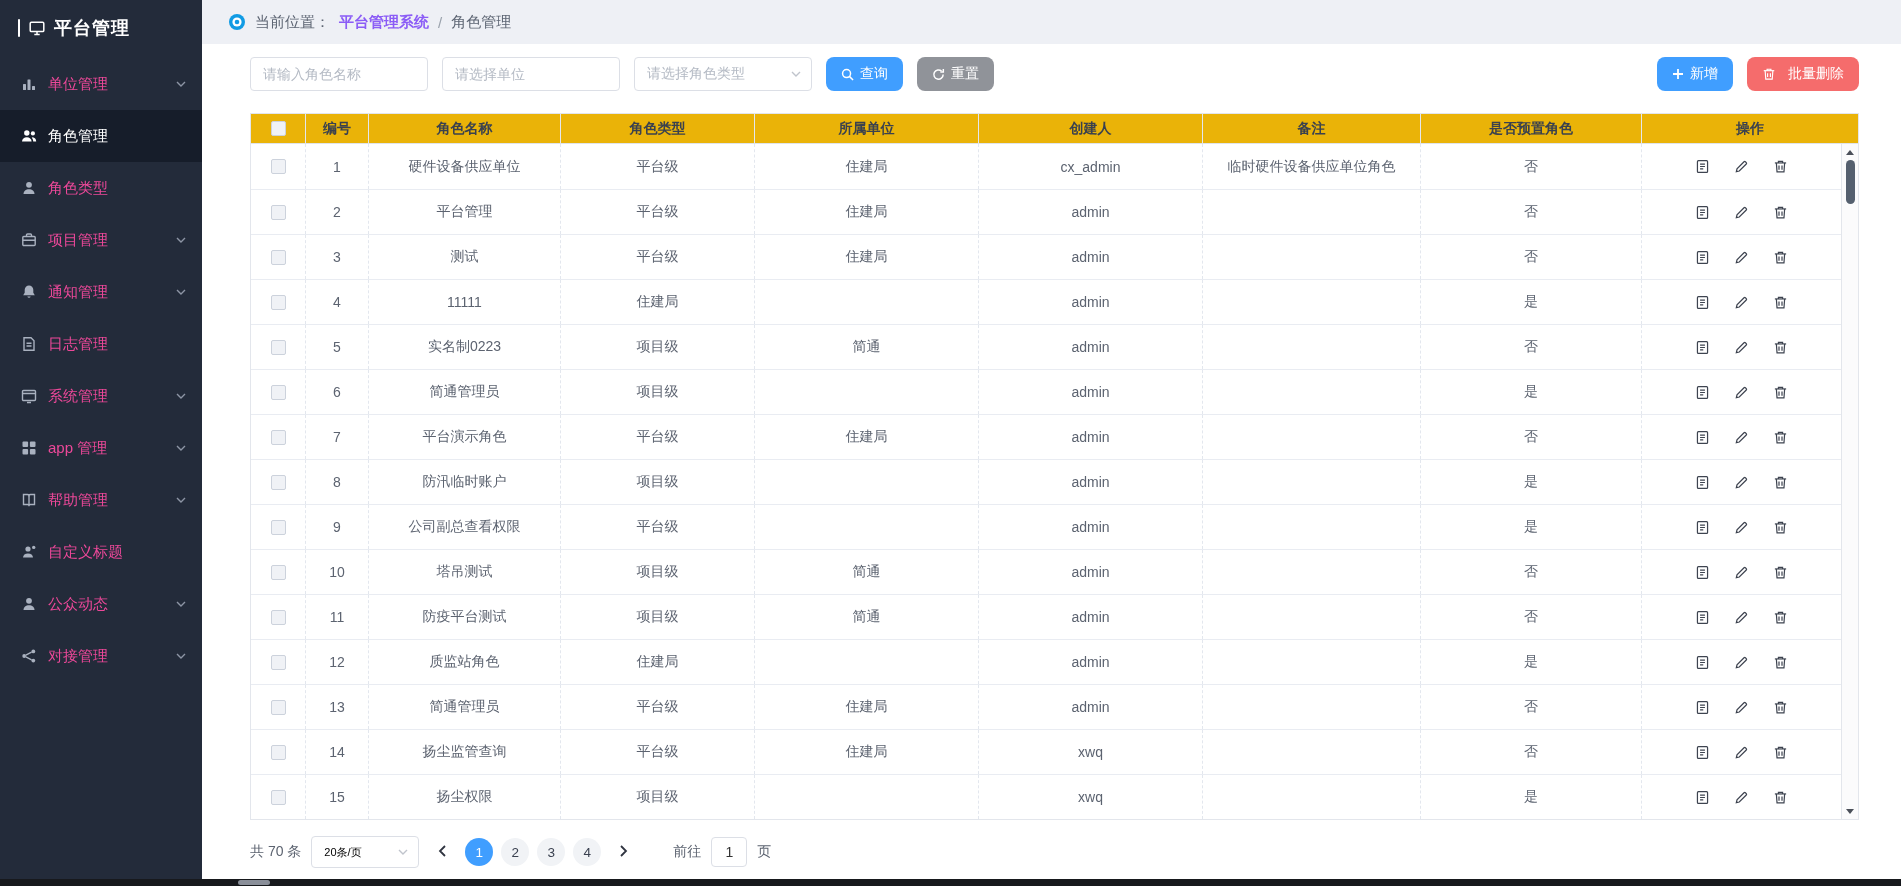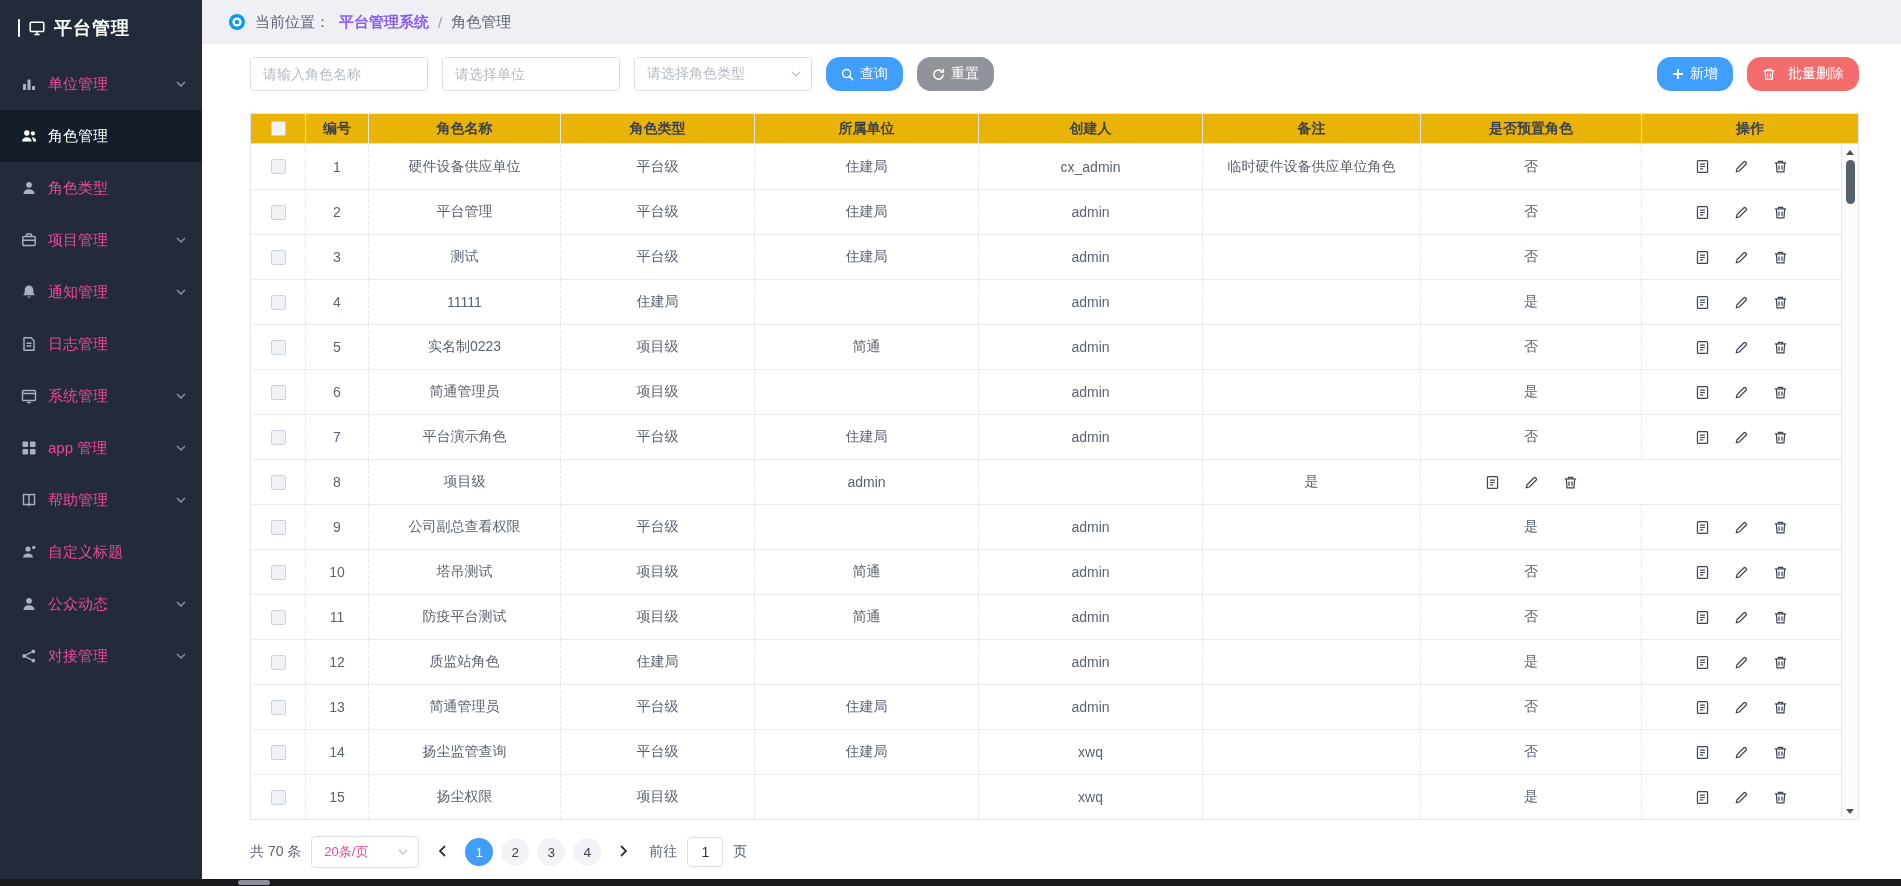--- a/index.html
+++ b/index.html
@@ -40,21 +40,21 @@
   .bc-icon{display:flex;align-items:center;}
 
   .content{padding:13px 42px 0 48px;}
 
   
   .toolbar{display:flex;align-items:center;gap:14px;margin-bottom:22px;height:34px;}
   .text-input{width:178px;height:34px;border:1px solid #dcdfe6;border-radius:4px;padding:0 12px;font-size:14px;color:#333;outline:none;background:#fff;}
   .text-input::placeholder{color:#b4bac4;}
   .select{width:178px;height:34px;border:1px solid #dcdfe6;border-radius:4px;display:flex;align-items:center;justify-content:space-between;padding:0 10px 0 12px;color:#b4bac4;font-size:14px;background:#fff;cursor:pointer;}
   .select .caret{color:#c0c4cc;display:flex;align-items:center;}
-  .btn{height:34px;border:none;border-radius:14px;color:#fff;font-size:14px;display:inline-flex;align-items:center;gap:6px;padding:0 15px;cursor:pointer;white-space:nowrap;}
+  .btn{height:34px;border:none;border-radius:8px;color:#fff;font-size:14px;display:inline-flex;align-items:center;gap:6px;padding:0 15px;cursor:pointer;white-space:nowrap;}
   .btn.primary{background:var(--primary);}
   .btn.gray{background:var(--info);}
   .btn.danger{background:var(--danger);gap:12px;}
   .btn .bi{display:flex;align-items:center;}
   .tb-spacer{flex:1;}
 
   
   .table{border:1px solid var(--border);}
   .grid{display:grid;grid-template-columns:55px 63px 192px 194px 224px 224px 218px 221px 1fr;}
   .thead{background:#eab308;height:30px;border-bottom:1px solid #e0e4ea;}
@@ -70,26 +70,26 @@
   .op{display:flex;align-items:center;color:#3e4450;cursor:pointer;}
 
   
   .sbar{position:absolute;top:0;right:0;bottom:0;width:17px;background:#fbfbfc;border-left:1px solid var(--border);display:flex;flex-direction:column;align-items:center;padding:3px 0;}
   .sb-arrow{height:10px;display:flex;align-items:center;justify-content:center;color:#4a4f59;cursor:pointer;}
   .sb-arrow.down{margin-top:auto;}
   .sb-thumb{width:9px;height:44px;background:#55606f;border-radius:5px;margin-top:3px;cursor:grab;}
 
   
   .pager{margin-top:16px;display:flex;align-items:center;gap:10px;font-size:14px;color:#5c6370;}
-  .select.small{width:108px;height:32px;font-size:13px;color:#ec4899;}
+  .select.small{width:108px;height:32px;font-size:11px;color:#000000;}
   .pg-arrow{background:none;border:none;width:26px;height:28px;display:flex;align-items:center;justify-content:center;color:#2f3440;cursor:pointer;}
   .pages{display:flex;gap:8px;align-items:center;}
   .pg-num{width:28px;height:28px;border:none;border-radius:50%;background:#f1f3f6;color:#3a4150;font-size:13.5px;display:flex;align-items:center;justify-content:center;cursor:pointer;font-family:inherit;}
   .pg-num.active{background:var(--primary);color:#fff;}
-  .goto-label{margin-left:2px;}
+  .goto-label{margin-left:26px;}
   .goto-input{width:36px;height:30px;border:1px solid #dcdfe6;border-radius:4px;text-align:center;font-size:14px;color:#333;outline:none;}
 
   
   .bottom-bar{position:fixed;left:0;bottom:0;width:1901px;height:7px;background:#17191d;}
   .bottom-thumb{position:absolute;left:238px;top:1px;width:32px;height:5px;background:#8a8f99;border-radius:3px;}
 </style>
 </head>
 <body>
 
 <div class="app">
@@ -595,20 +595,21 @@
                     <path d="M6.4 7v4.4M9.6 7v4.4"></path>
                   </svg>
                 </span>
     </div>
   </div>
             <div class="tr grid">
     <div class="td">
       <span class="checkbox"></span>
     </div>
     <div class="td">8</div>
+    <div class="td">防汛临时账户</div>
     <div class="td">项目级</div>
     <div class="td"></div>
     <div class="td">admin</div>
     <div class="td"></div>
     <div class="td">是</div>
     <div class="td ops">
       <span class="op">
                   <svg viewBox="0 0 16 16" width="15" height="15" fill="none" stroke="currentColor" stroke-width="1.3">
                     <rect x="2.6" y="1.8" width="10.8" height="12.4" rx="1"></rect>
                     <path d="M5.4 5.4h5.2M5.4 8h5.2M5.4 10.6h3.4"></path>

